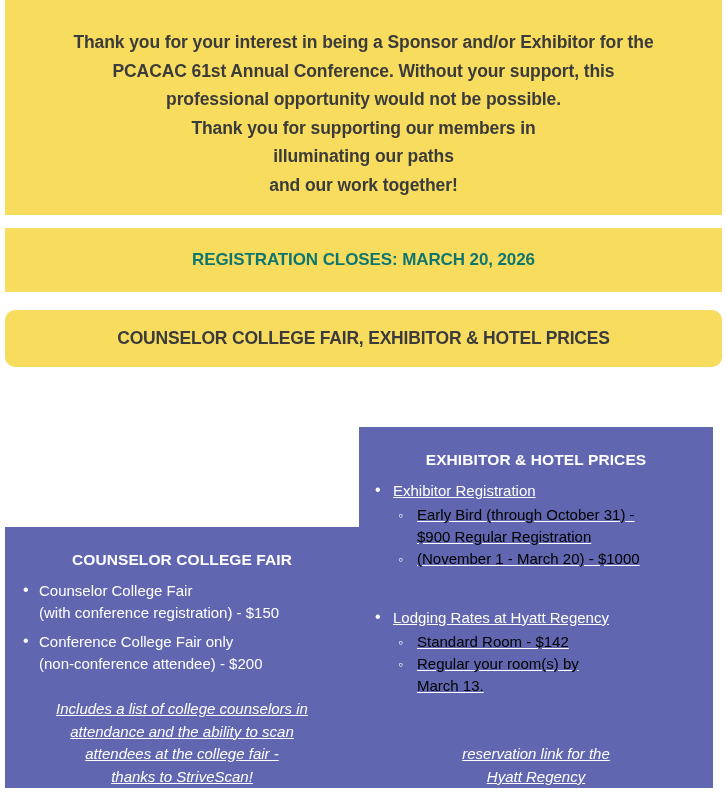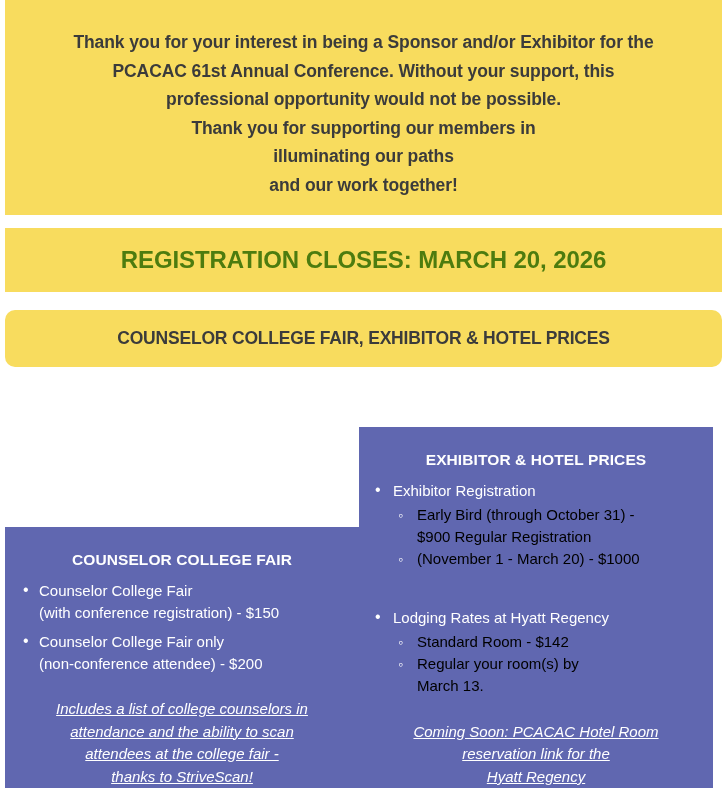--- a/index.html
+++ b/index.html
@@ -43,23 +43,23 @@
     letter-spacing: -0.1px;
   }
   .band-deadline {
     top: 228px;
     height: 64px;
     display: flex;
     align-items: center;
     justify-content: center;
   }
   .band-deadline .deadline-text {
-    color: #4d7c0f;
-    font-weight: bold;
-    font-size: 24px;
+    color: #0f766e;
+    font-weight: bold;
+    font-size: 17px;
     letter-spacing: -0.1px;
     text-align: center;
   }
   .band-section {
     top: 310px;
     height: 57px;
     display: flex;
     align-items: center;
     justify-content: center;
     border-radius: 10px;
@@ -117,20 +117,21 @@
   ul.bullets > li::before {
     content: "\2022";
     position: absolute;
     left: 18px;
     top: -1px;
     font-size: 16px;
     line-height: 22px;
     color: #ffffff;
   }
   .panel-right ul.bullets > li {
+    text-decoration: underline;
   }
   .panel-right ul.bullets > li::before {
     left: 16px;
   }
 
   ul.subbullets {
     list-style: none;
     margin: 2px 0 0 0;
     padding: 0;
   }
@@ -192,21 +193,21 @@
 
     <div class="panel panel-left">
       <div class="panel-title">COUNSELOR COLLEGE FAIR</div>
 
       <ul class="bullets">
         <li>
           <span>Counselor College Fair</span><br>
           <span>(with conference registration) - $150</span>
         </li>
         <li>
-          <span>Counselor College Fair only</span><br>
+          <span>Conference College Fair only</span><br>
           <span>(non-conference attendee) - $200</span>
         </li>
       </ul>
 
       <div class="note note-left">
         <span>Includes a list of college counselors in</span><br>
         <span>attendance and the ability to scan</span><br>
         <span>attendees at the college fair -</span><br>
         <span>thanks to StriveScan!</span>
       </div>
@@ -241,20 +242,20 @@
             </li>
             <li>
               <span>Regular your room(s) by</span><br>
               <span>March 13.</span>
             </li>
           </ul>
         </li>
       </ul>
 
       <div class="note note-right">
-        <span>Coming Soon: PCACAC Hotel Room</span><br>
+        <br>
         <span>reservation link for the</span><br>
         <span>Hyatt Regency</span>
       </div>
     </div>
 
   </div>
 </div>
 
 </body></html>

